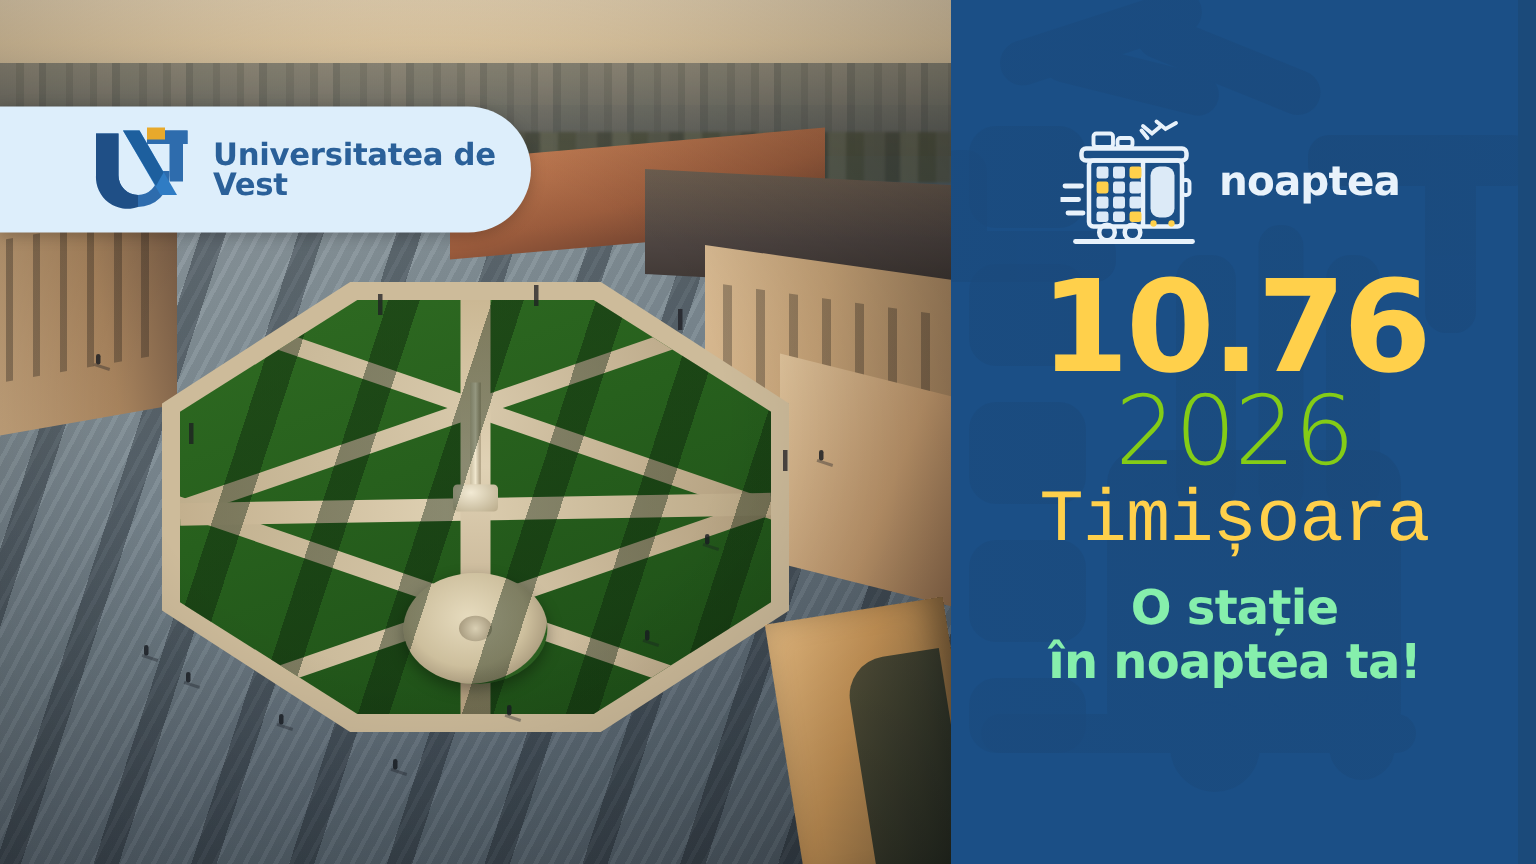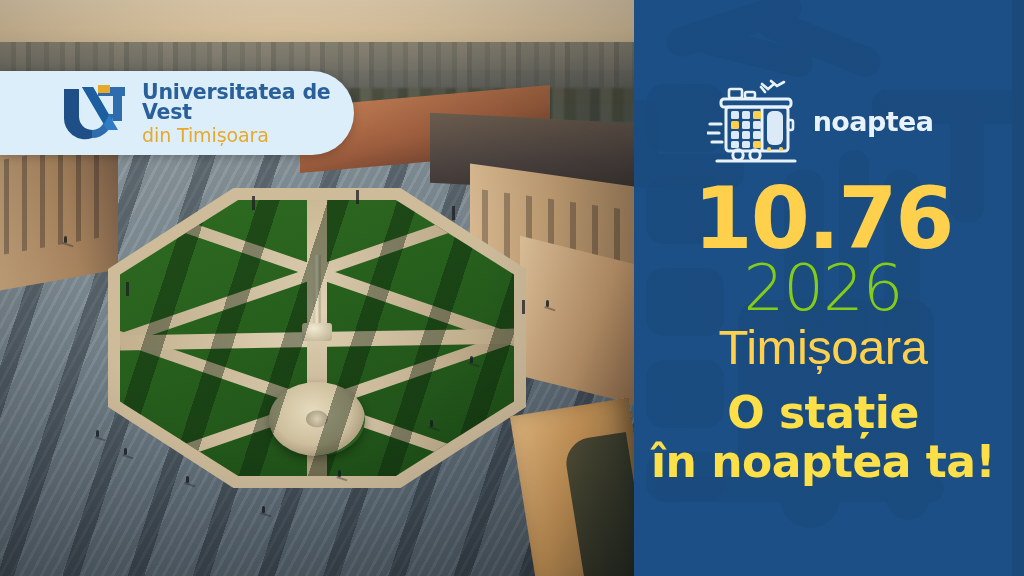--- a/index.html
+++ b/index.html
@@ -242,27 +242,27 @@
     font-family:"DejaVu Sans","Liberation Sans",sans-serif;
     color:#ffd04b;font-weight:700;font-size:85px;line-height:.96;
     letter-spacing:-2px;margin-top:12px;
   }
   .year{
     font-family:"DejaVu Sans","Liberation Sans",sans-serif;
     color:#84cc16;font-weight:300;font-size:64px;line-height:.96;
     letter-spacing:-1px;margin-top:-2px;
   }
   .city{
-    font-family:Liberation Sans, sans-serif;
+    font-family:Liberation Mono, monospace;
     color:#ffd04b;font-weight:300;font-size:49px;line-height:1;
     letter-spacing:-.5px;margin-top:4px;
   }
   .tag{
     font-family:"DejaVu Sans","Liberation Sans",sans-serif;
-    color:#fde047;font-weight:700;font-size:44px;line-height:1.12;
+    color:#86efac;font-weight:700;font-size:32px;line-height:1.12;
     text-align:center;margin-top:16px;letter-spacing:-.5px;
   }
 </style>
 </head>
 <body>
 
 <div class="poster">
 
   <div class="photo">
     <div class="ph-sky"></div>
@@ -325,21 +325,20 @@
       <path d="M4 6 h15 v28 a13 13 0 0 0 13 13 v8 a21 21 0 0 1 -28 -21 z" fill="#1f4f86"></path>
       <path d="M22 4 L33 4 L58 47 L47 47 Z" fill="#2f7cc4"></path>
       <path d="M22 4 L33 4 L49 32 L44 41 Z" fill="#1d5f9e"></path>
       <rect x="38" y="4" width="27" height="9" fill="#2e6cad"></rect>
       <rect x="48" y="4" width="17" height="9" fill="#2e6cad"></rect>
       <rect x="38" y="2" width="12" height="8" fill="#e8a92b"></rect>
       <rect x="53" y="12" width="9" height="26" fill="#2e6cad"></rect>
     </svg>
     <div class="uvt-words">
       <div class="uvt-l1">Universitatea de Vest</div>
-      <div class="uvt-l2">din Timișoara</div>
     </div>
   </div>
 
   <div class="panel">
 
     <svg class="wm" viewBox="0 0 390 576" width="390" height="576" style="position:absolute;left:0;top:0;z-index:1">
 
       <g opacity="0.62">
         <rect x="238" y="90" width="150" height="34" rx="14"></rect>
         <rect x="316" y="90" width="34" height="132" rx="14"></rect>

